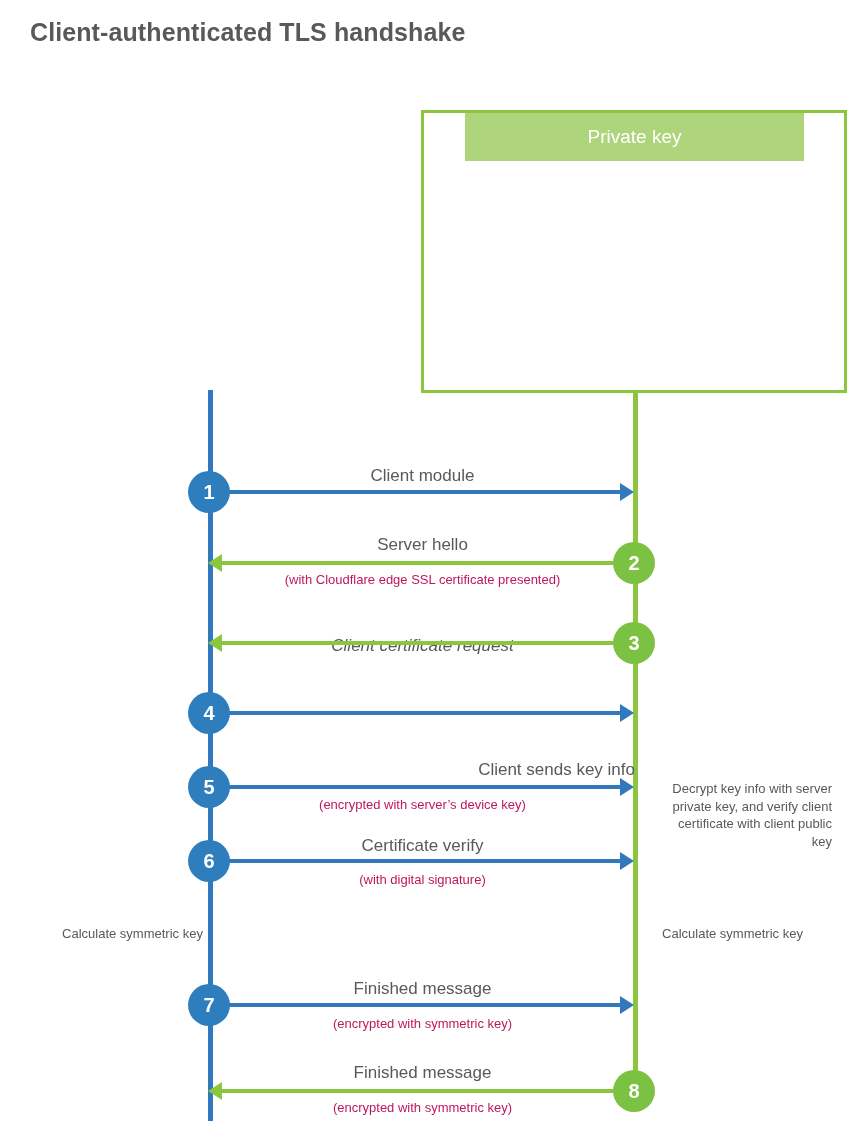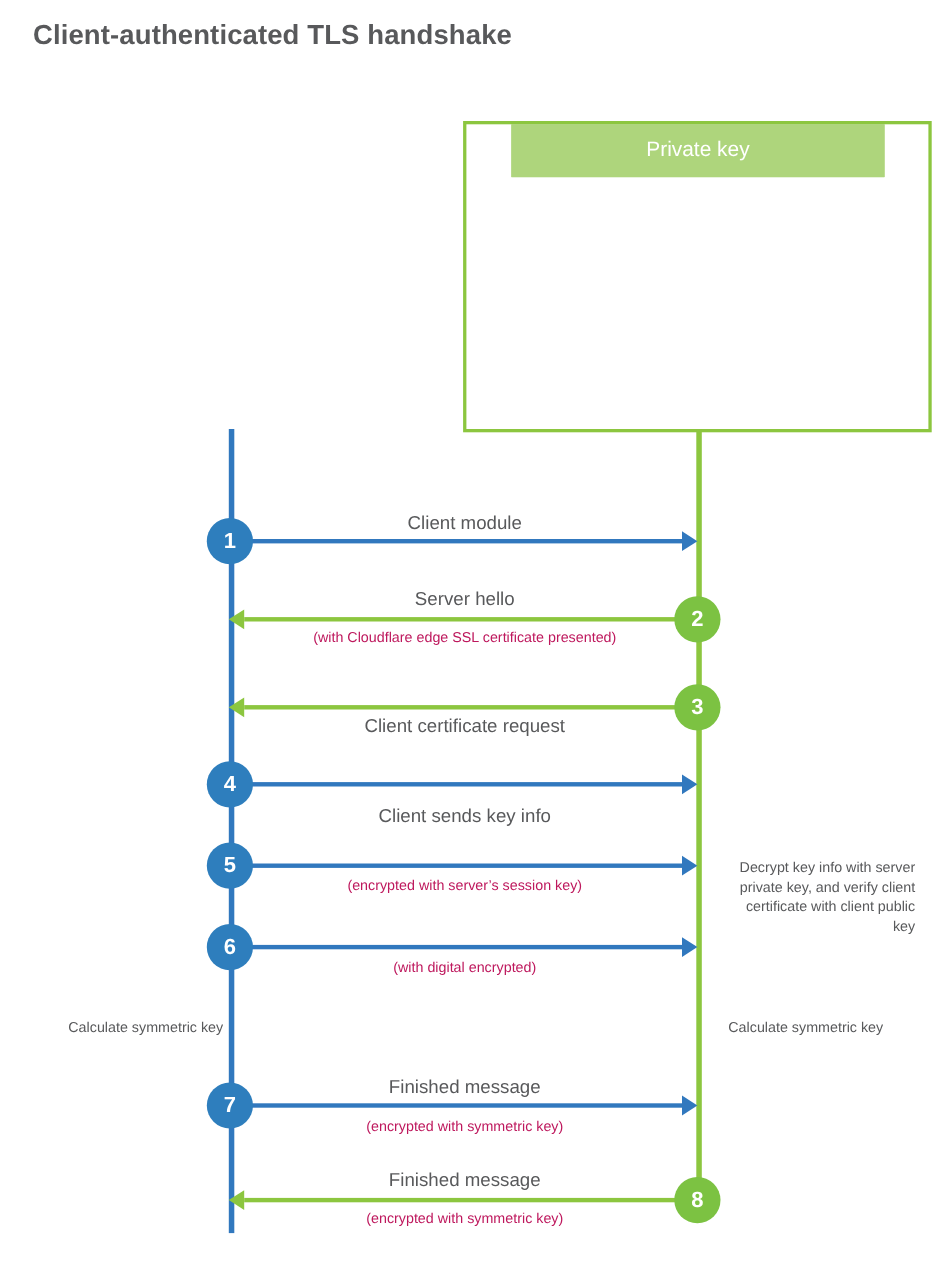--- a/index.html
+++ b/index.html
@@ -197,40 +197,41 @@
   <div class="arrow-line blue" style="left:210px; top:490px; width:410px;"></div>
   <div class="arrow-head right-blue" style="left:620px; top:483px;"></div>
   <div class="step-circle blue" style="left:188px; top:471px;">1</div>
 
   <div class="msg-label" style="left:210px; top:535px; width:425px;">Server hello</div>
   <div class="arrow-line green" style="left:222px; top:561px; width:412px;"></div>
   <div class="arrow-head left-green" style="left:208px; top:554px;"></div>
   <div class="msg-sub" style="left:210px; top:572px; width:425px;">(with Cloudflare edge SSL certificate presented)</div>
   <div class="step-circle green" style="left:613px; top:542px;">2</div>
 
-  <div class="msg-label" style="left:210px; top:650px; width:425px;">Client certificate request</div>
+  <div class="msg-label" style="left:210px; top:636px; width:425px;font-style:italic;">Client certificate request</div>
   <div class="arrow-line green" style="left:222px; top:641px; width:412px;"></div>
   <div class="arrow-head left-green" style="left:208px; top:634px;"></div>
   <div class="step-circle green" style="left:613px; top:622px;">3</div>
 
   <div class="arrow-line blue" style="left:210px; top:711px; width:410px;"></div>
   <div class="arrow-head right-blue" style="left:620px; top:704px;"></div>
   <div class="step-circle blue" style="left:188px; top:692px;">4</div>
 
-  <div class="msg-label" style="left:210px; top:732px; width:425px;">Client sends key info</div>
+  <div class="msg-label" style="left:210px; top:760px; width:425px;text-align:right;">Client sends key info</div>
   <div class="arrow-line blue" style="left:210px; top:785px; width:410px;"></div>
   <div class="arrow-head right-blue" style="left:620px; top:778px;"></div>
-  <div class="msg-sub" style="left:210px; top:797px; width:425px;">(encrypted with server’s session key)</div>
+  <div class="msg-sub" style="left:210px; top:797px; width:425px;">(encrypted with server’s device key)</div>
   <div class="step-circle blue" style="left:188px; top:766px;">5</div>
 
   <div class="side-note right-note" style="left:657px; top:780px; width:175px;text-align:right;">Decrypt key info with server private key, and verify client certificate with client public key</div>
 
+  <div class="msg-label" style="left:210px; top:836px; width:425px;">Certificate verify</div>
   <div class="arrow-line blue" style="left:210px; top:859px; width:410px;"></div>
   <div class="arrow-head right-blue" style="left:620px; top:852px;"></div>
-  <div class="msg-sub" style="left:210px; top:872px; width:425px;">(with digital encrypted)</div>
+  <div class="msg-sub" style="left:210px; top:872px; width:425px;">(with digital signature)</div>
   <div class="step-circle blue" style="left:188px; top:840px;">6</div>
 
   <div class="side-note center-note" style="left:60px; top:925px; width:145px;">Calculate symmetric key</div>
   <div class="side-note center-note" style="left:660px; top:925px; width:145px;">Calculate symmetric key</div>
 
   <div class="msg-label" style="left:210px; top:979px; width:425px;">Finished message</div>
   <div class="arrow-line blue" style="left:210px; top:1003px; width:410px;"></div>
   <div class="arrow-head right-blue" style="left:620px; top:996px;"></div>
   <div class="msg-sub" style="left:210px; top:1016px; width:425px;">(encrypted with symmetric key)</div>
   <div class="step-circle blue" style="left:188px; top:984px;">7</div>

